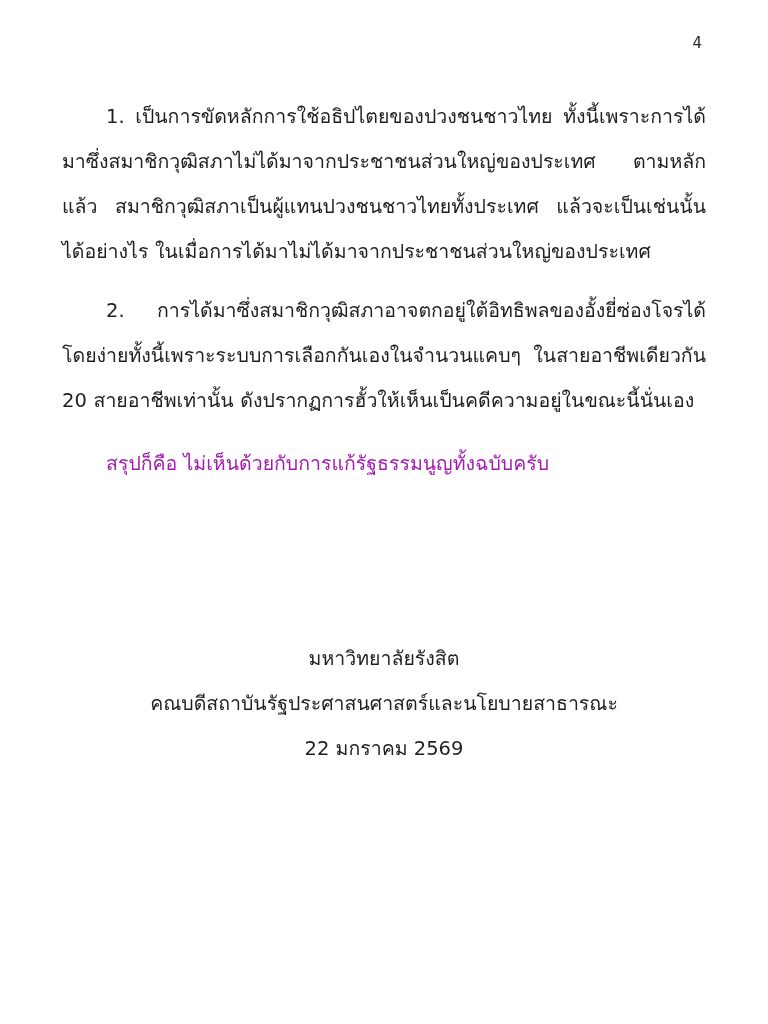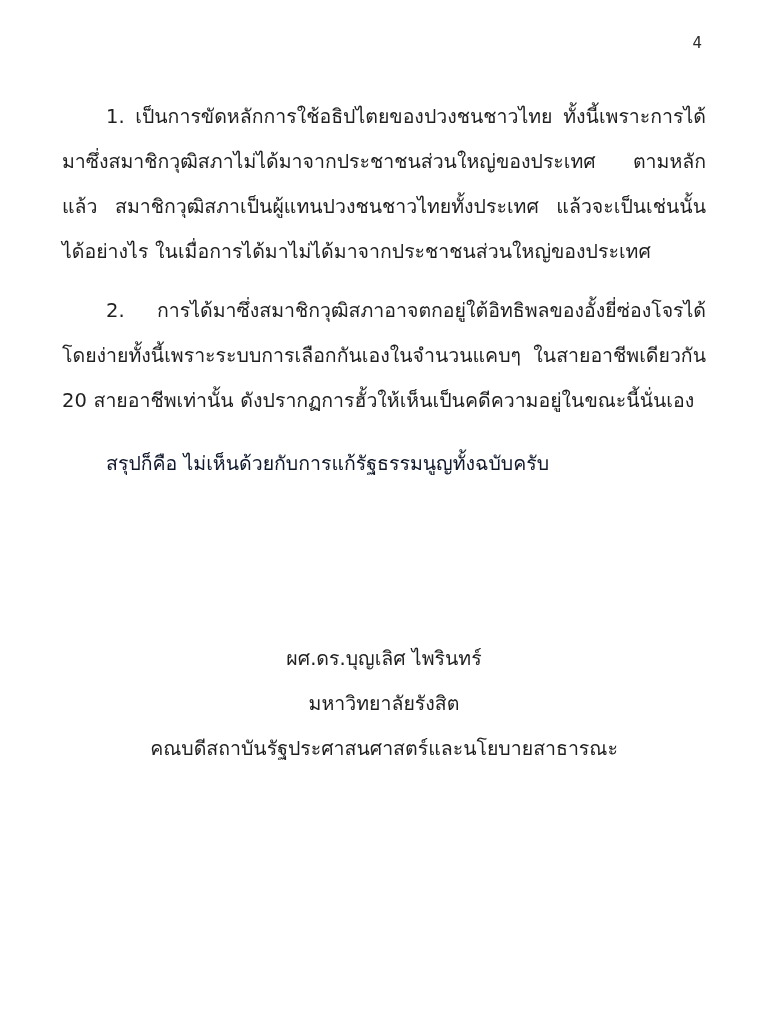--- a/index.html
+++ b/index.html
@@ -42,21 +42,21 @@
     margin: 0 0 14px 0;
     text-indent: 44px;
     word-spacing: 0.5px;
   }
   .para.last-block {
     margin-bottom: 0;
   }
   .para-center-indent {
     font-size: 19.5px;
     line-height: 45px;
-    color: #0f172a;
+    color: #a21caf;
     margin: 18px 0 0 0;
     text-indent: 44px;
     text-align: left;
   }
   .signature {
     margin-top: 150px;
     text-align: center;
   }
   .signature-line {
     font-size: 19.5px;
@@ -73,19 +73,19 @@
 
   <div class="body-content">
 
     <p class="para">1.   เป็นการขัดหลักการใช้อธิปไตยของปวงชนชาวไทย ทั้งนี้เพราะการได้มาซึ่งสมาชิกวุฒิสภาไม่ได้มาจากประชาชนส่วนใหญ่ของประเทศ ตามหลักแล้ว สมาชิกวุฒิสภาเป็นผู้แทนปวงชนชาวไทยทั้งประเทศ แล้วจะเป็นเช่นนั้นได้อย่างไร ในเมื่อการได้มาไม่ได้มาจากประชาชนส่วนใหญ่ของประเทศ</p>
 
     <p class="para last-block">2.  การได้มาซึ่งสมาชิกวุฒิสภาอาจตกอยู่ใต้อิทธิพลของอั้งยี่ซ่องโจรได้โดยง่ายทั้งนี้เพราะระบบการเลือกกันเองในจำนวนแคบๆ ในสายอาชีพเดียวกัน 20 สายอาชีพเท่านั้น ดังปรากฏการฮั้วให้เห็นเป็นคดีความอยู่ในขณะนี้นั่นเอง</p>
 
     <p class="para-center-indent">สรุปก็คือ ไม่เห็นด้วยกับการแก้รัฐธรรมนูญทั้งฉบับครับ</p>
 
     <div class="signature">
-      <div class="signature-line">ผศ.ดร.บุญเลิศ  ไพรินทร์</div>
       <div class="signature-line">มหาวิทยาลัยรังสิต</div>
       <div class="signature-line">คณบดีสถาบันรัฐประศาสนศาสตร์และนโยบายสาธารณะ</div>
+      <div class="signature-line">22 มกราคม 2569</div>
     </div>
 
   </div>
 </div>
 
 </body></html>

